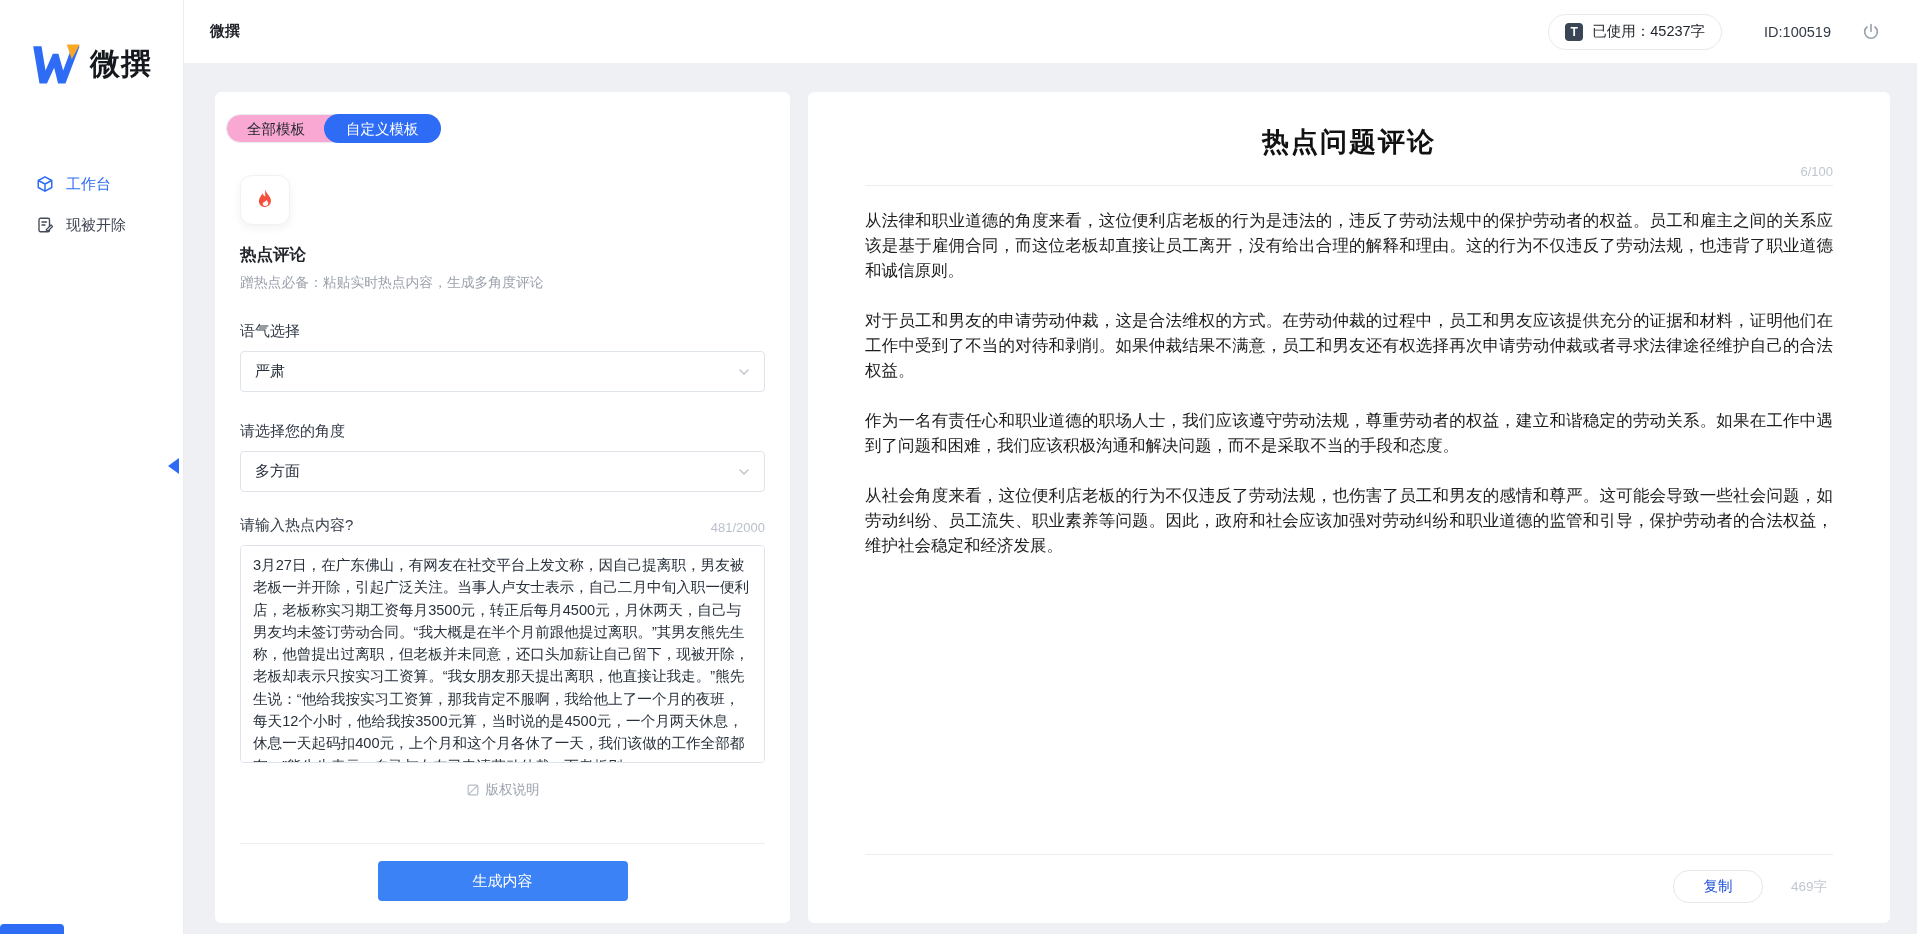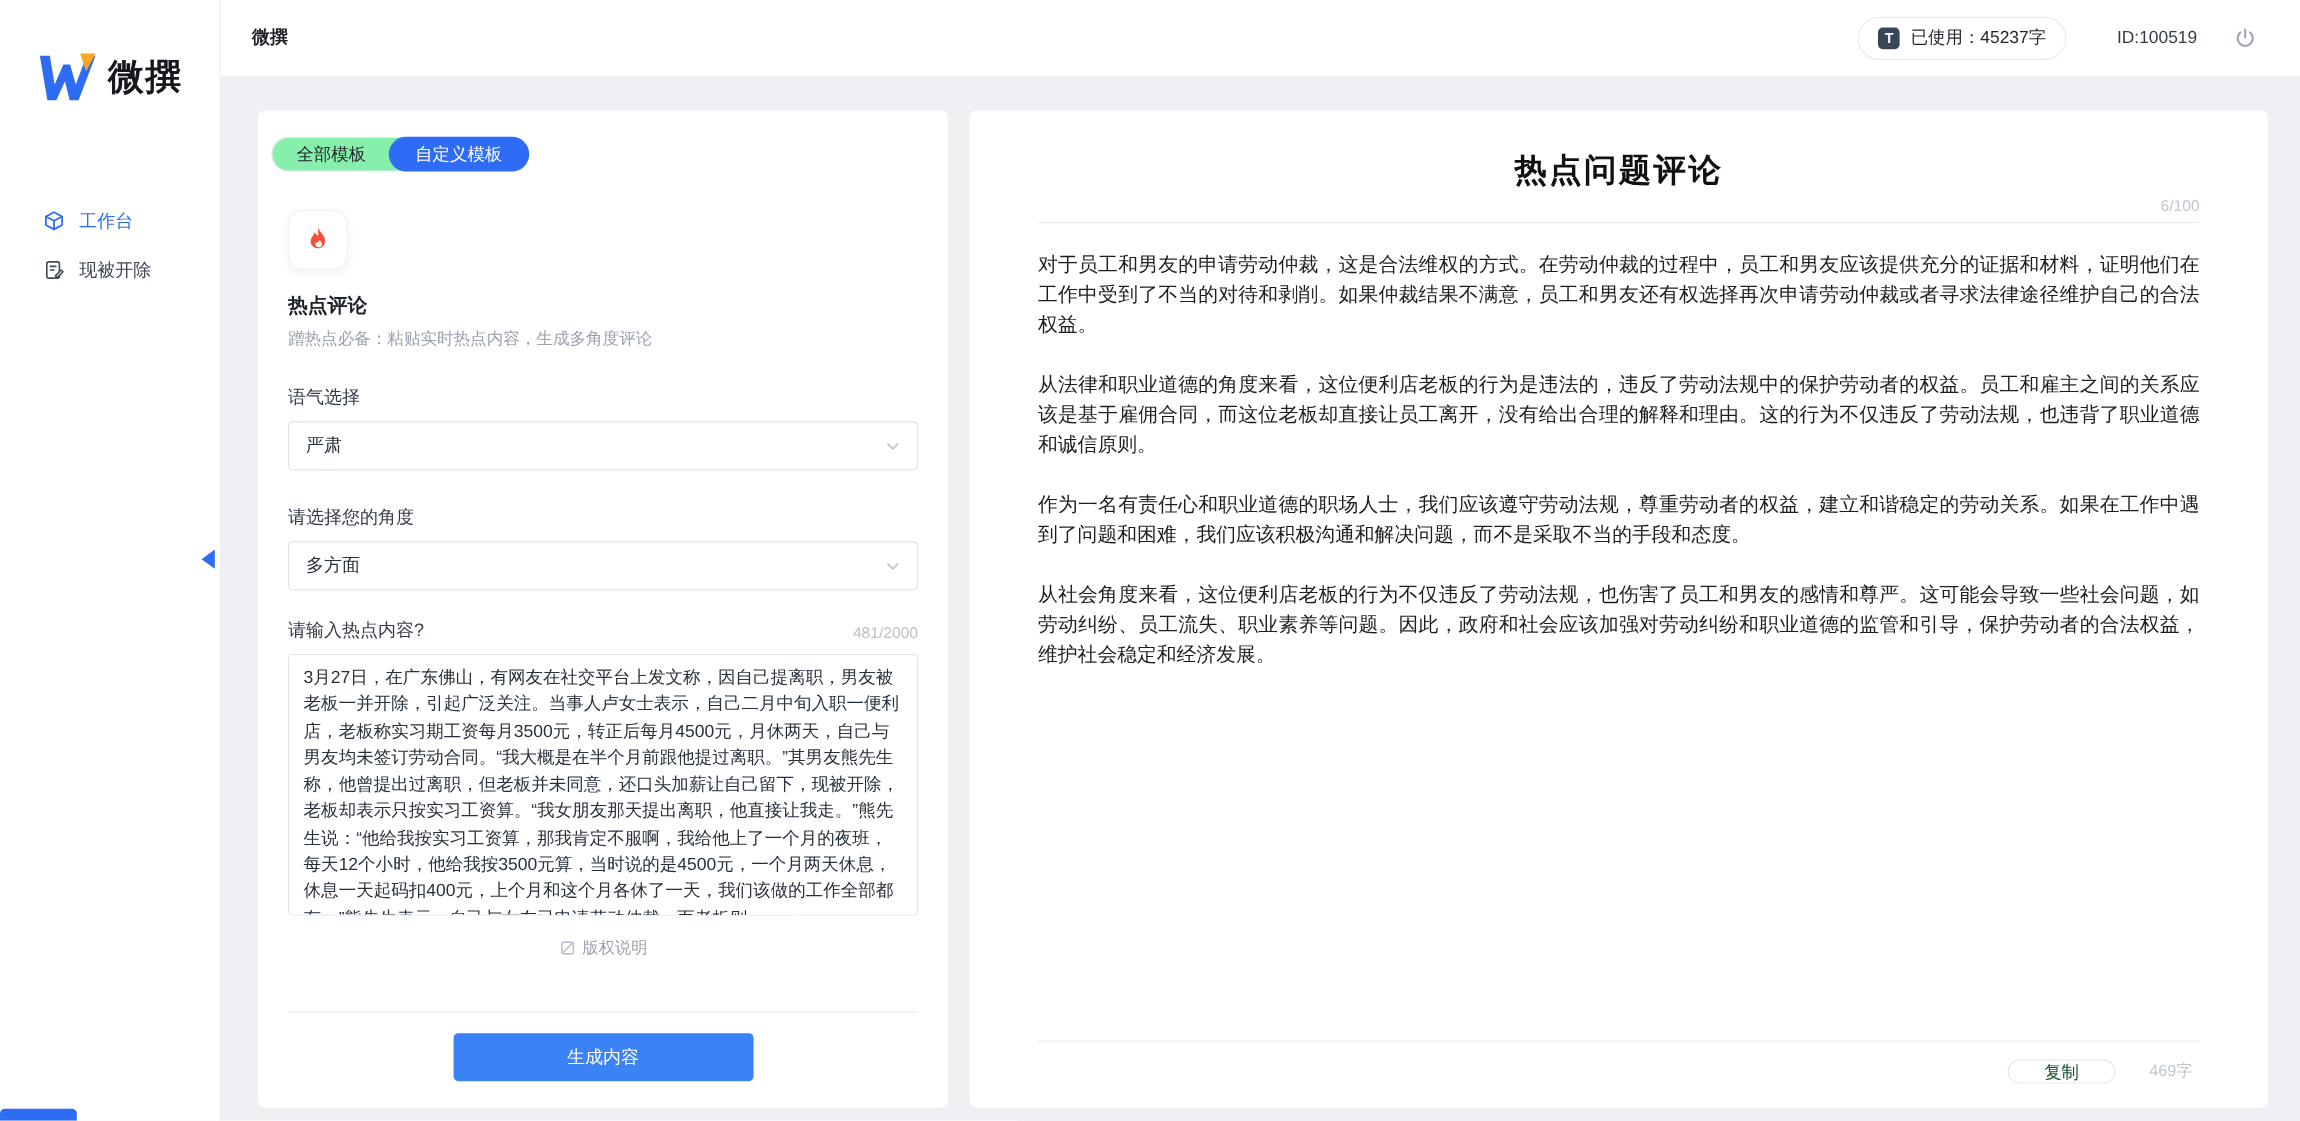--- a/index.html
+++ b/index.html
@@ -42,21 +42,21 @@
 
   
   .main { position:absolute; left:184px; right:0; top:64px; bottom:0;
     padding:28px 27px 11px 31px; display:flex; gap:18px; }
   .card { background:#fff; border-radius:6px; }
 
   
   .left-card { width:575px; flex:0 0 575px; display:flex; flex-direction:column;
     padding:22px 25px 0 25px; }
   .tabs { display:inline-flex; align-self:flex-start; margin-left:-14px;
-    border:1px solid #e8ebf0; border-radius:17px; height:29px; background:#86efac; }
+    border:1px solid #e8ebf0; border-radius:17px; height:29px; background:#f9a8d4; }
   .tab { padding:0 20px; line-height:29px; font-size:14.5px; color:#1f2329;
     cursor:pointer; border-radius:16px; white-space:nowrap; }
   .tab.active { background:#2e6cf6; color:#fff; line-height:31px; margin:-1px; padding:0 22px; }
 
   .tpl-row { display:flex; align-items:flex-start; gap:17px; margin-top:32px; cursor:pointer;flex-direction:column; }
   .tpl-icon { width:50px; height:50px; border-radius:12px; background:#fff; border:1px solid #f1f2f5;
     box-shadow:0 3px 8px rgba(31,35,41,.06); display:flex; align-items:center; justify-content:center; }
   .tpl-title { font-size:16.5px; font-weight:700; color:#1f2329; margin-top:2px; }
   .tpl-desc { font-size:13.8px; color:#9ba1ac; margin-top:8px; }
 
@@ -84,22 +84,22 @@
   
   .right-card { flex:1 1 auto; display:flex; flex-direction:column; padding:28px 57px 20px; }
   .doc-title { text-align:center; font-family:"DejaVu Serif","Liberation Serif",serif;
     font-size:27px; font-weight:700; color:#111; letter-spacing:2px; margin-top:4px; }
   .doc-counter { text-align:right; font-size:13px; color:#c0c6d0; margin-top:4px; }
   .rule { border:none; border-top:1px solid #ededed; margin-top:6px; }
   .doc-body { margin-top:22px; font-family:"DejaVu Serif","Liberation Serif",serif;
     font-size:16.5px; line-height:25px; color:#1d1d1f; text-align:justify; }
   .doc-body p { margin-bottom:25px; }
   .doc-footer { display:flex; align-items:center; justify-content:flex-end; padding-top:15px; }
-  .copy-btn { width:90px; height:20px; background:#fff; border:1px solid #e4e7ec; border-radius:16px;
-    font-size:14.5px; color:#14532d; cursor:pointer; font-family:inherit; }
+  .copy-btn { width:90px; height:33px; background:#fff; border:1px solid #e4e7ec; border-radius:16px;
+    font-size:14.5px; color:#1d4ed8; cursor:pointer; font-family:inherit; }
   .doc-count { font-size:13.5px; color:#c0c6d0; margin-left:28px; margin-right:6px; }
 
   svg { display:block; }
 </style>
 </head>
 <body>
 
 <div class="app">
 
   <aside class="sidebar">
@@ -222,22 +222,22 @@
         <button class="gen-btn">生成内容</button>
       </div>
     </section>
 
     <section class="card right-card">
       <h1 class="doc-title">热点问题评论</h1>
       <div class="doc-counter">6/100</div>
       <hr class="rule">
 
       <div class="doc-body">
+        <p>从法律和职业道德的角度来看，这位便利店老板的行为是违法的，违反了劳动法规中的保护劳动者的权益。员工和雇主之间的关系应该是基于雇佣合同，而这位老板却直接让员工离开，没有给出合理的解释和理由。这的行为不仅违反了劳动法规，也违背了职业道德和诚信原则。</p>
         <p>对于员工和男友的申请劳动仲裁，这是合法维权的方式。在劳动仲裁的过程中，员工和男友应该提供充分的证据和材料，证明他们在工作中受到了不当的对待和剥削。如果仲裁结果不满意，员工和男友还有权选择再次申请劳动仲裁或者寻求法律途径维护自己的合法权益。</p>
-        <p>从法律和职业道德的角度来看，这位便利店老板的行为是违法的，违反了劳动法规中的保护劳动者的权益。员工和雇主之间的关系应该是基于雇佣合同，而这位老板却直接让员工离开，没有给出合理的解释和理由。这的行为不仅违反了劳动法规，也违背了职业道德和诚信原则。</p>
         <p>作为一名有责任心和职业道德的职场人士，我们应该遵守劳动法规，尊重劳动者的权益，建立和谐稳定的劳动关系。如果在工作中遇到了问题和困难，我们应该积极沟通和解决问题，而不是采取不当的手段和态度。</p>
         <p>从社会角度来看，这位便利店老板的行为不仅违反了劳动法规，也伤害了员工和男友的感情和尊严。这可能会导致一些社会问题，如劳动纠纷、员工流失、职业素养等问题。因此，政府和社会应该加强对劳动纠纷和职业道德的监管和引导，保护劳动者的合法权益，维护社会稳定和经济发展。</p>
       </div>
 
       <div class="spacer"></div>
       <hr class="rule">
       <div class="doc-footer">
         <button class="copy-btn">复制</button>
         <span class="doc-count">469字</span>
       </div>

